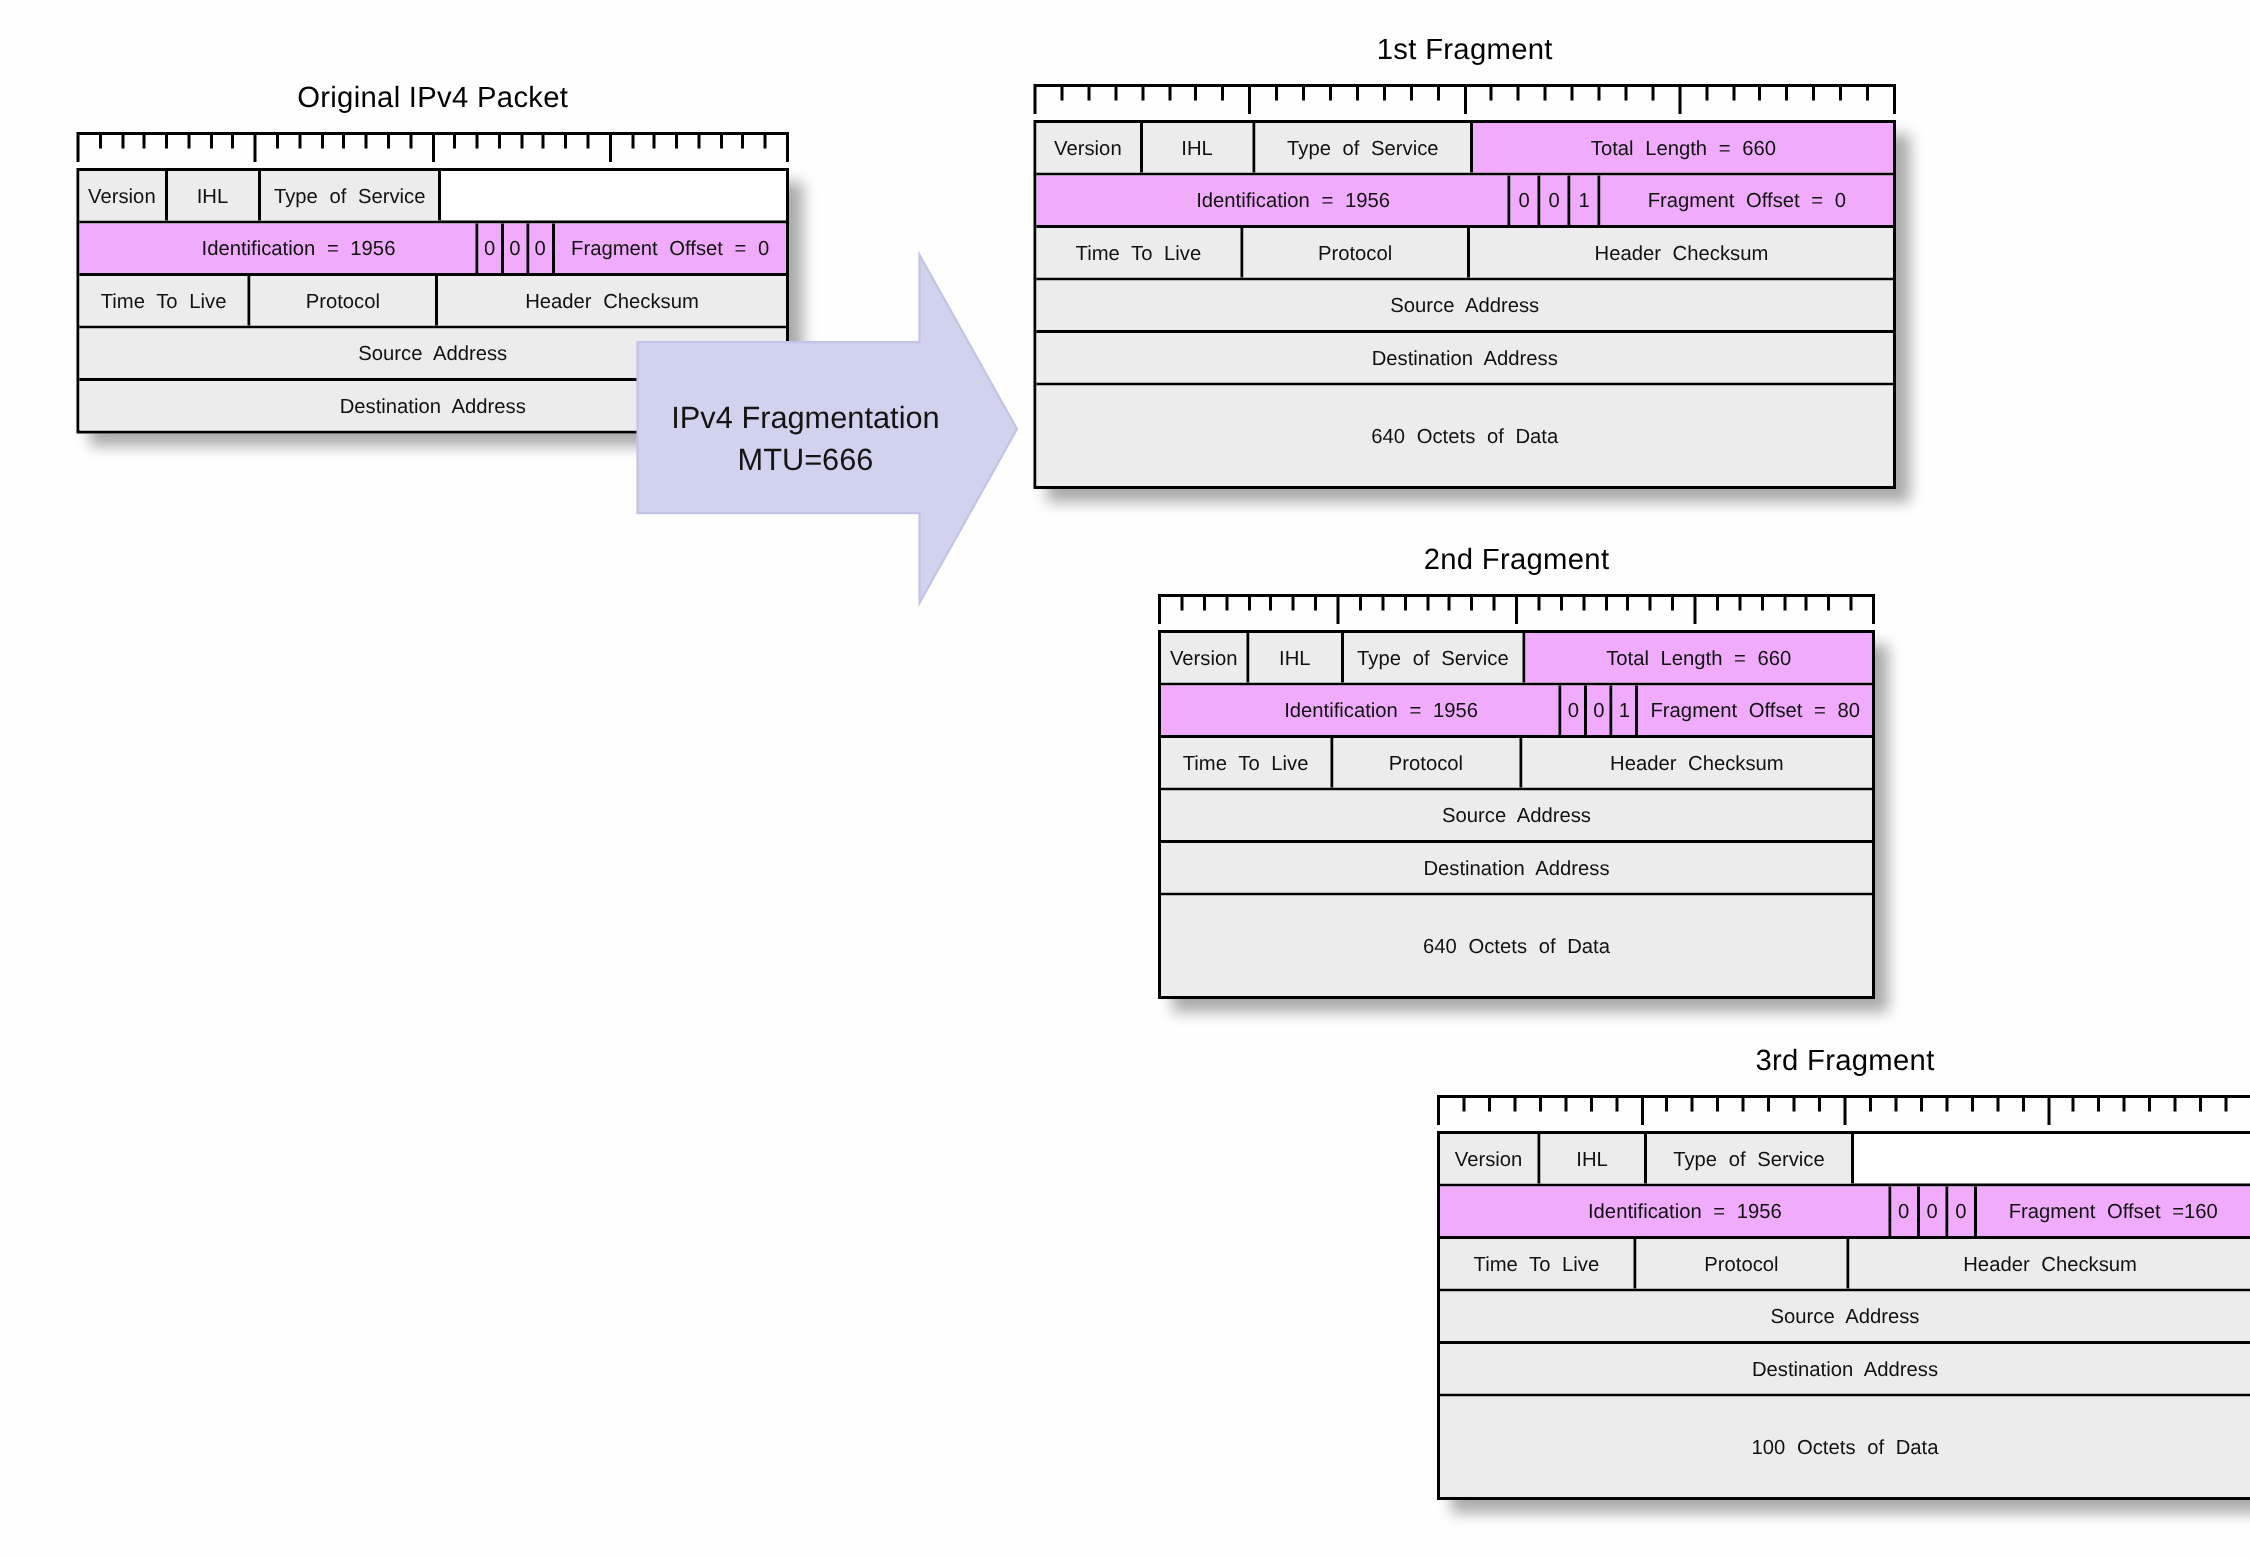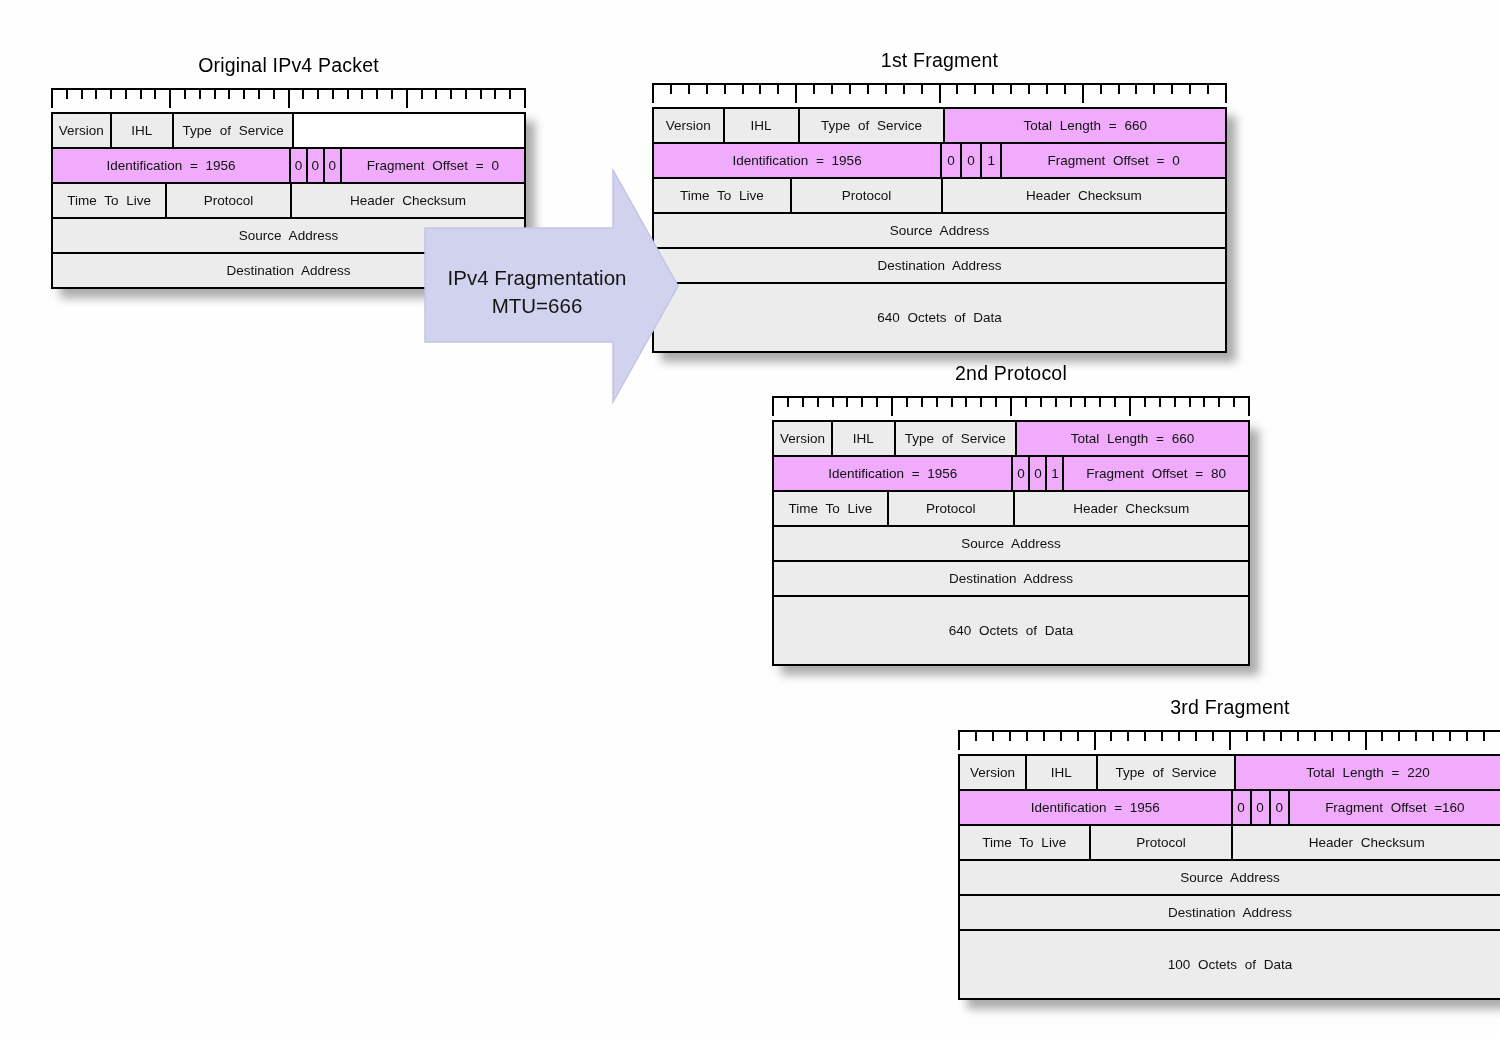--- a/index.html
+++ b/index.html
@@ -34,21 +34,21 @@
     display:flex; align-items:center; justify-content:center;
     border-right:2px solid #000; font-size:13.5px; word-spacing:4px;
     text-align:right; white-space:nowrap; overflow:hidden;
   }
   .cell.last { border-right:none; flex:1 1 0; }
   .gray { background:#ececec; }
   .white { background:#f0abfc; }
   .w-version { width:12%; }
   .w-ihl     { width:12.8%; }
   .w-tos     { width:25.2%; }
-  .w-ident   { width:50.1%; }
+  .w-ident   { width:50.1%;padding-left:28px; }
   .w-flag    { width:3.16%; }
   .w-ttl     { width:23.8%; }
   .w-proto   { width:26.1%; }
   .full { justify-content:center; }
   
   .arrow-svg { position:absolute; left:420px; top:165px; }
   .arrow-text {
     font-family:"Liberation Sans", sans-serif; font-size:20.5px; fill:#141414;
   }
 </style>
@@ -113,21 +113,21 @@
       </div>
       <div class="row">
         <div class="cell gray last full">Source Address</div>
       </div>
       <div class="row">
         <div class="cell gray last full">Destination Address</div>
       </div>
     </div>
   </section>
 
-  <section class="packet" style="left:652px; top:20px; width:575px;margin-top:27px;">
+  <section class="packet" style="left:689px; top:20px; width:575px;">
     <h2 class="pkt-title">1st Fragment</h2>
     <div class="ruler">
         <i></i>
         <i></i>
         <i></i>
         <i></i>
         <i></i>
         <i></i>
         <i></i>
         <i></i>
@@ -181,21 +181,21 @@
       <div class="row">
         <div class="cell gray last full">Destination Address</div>
       </div>
       <div class="row data-row">
         <div class="cell gray last full">640 Octets of Data</div>
       </div>
     </div>
   </section>
 
   <section class="packet" style="left:772px; top:360px; width:478px;">
-    <h2 class="pkt-title">2nd Protocol</h2>
+    <h2 class="pkt-title">2nd Fragment</h2>
     <div class="ruler">
         <i></i>
         <i></i>
         <i></i>
         <i></i>
         <i></i>
         <i></i>
         <i></i>
         <i></i>
         <i></i>
@@ -288,21 +288,20 @@
         <i></i>
         <i></i>
         <i></i>
         <i></i>
       </div>
     <div class="tbl">
       <div class="row">
         <div class="cell gray w-version">Version</div>
         <div class="cell gray w-ihl">IHL</div>
         <div class="cell gray w-tos">Type of Service</div>
-        <div class="cell white last">Total Length = 220</div>
       </div>
       <div class="row">
         <div class="cell white w-ident">Identification = 1956</div>
         <div class="cell white w-flag">0</div>
         <div class="cell white w-flag">0</div>
         <div class="cell white w-flag">0</div>
         <div class="cell white last">Fragment Offset =160</div>
       </div>
       <div class="row">
         <div class="cell gray w-ttl">Time To Live</div>

